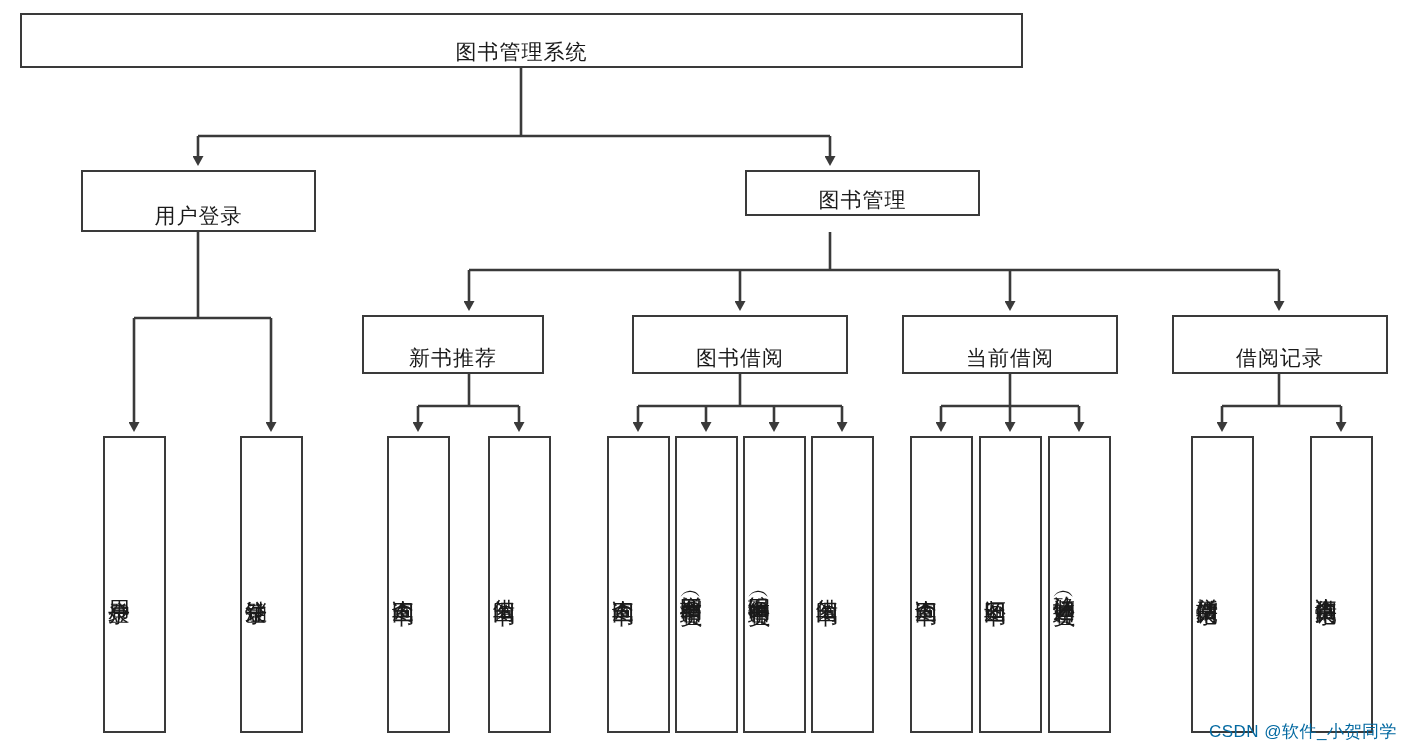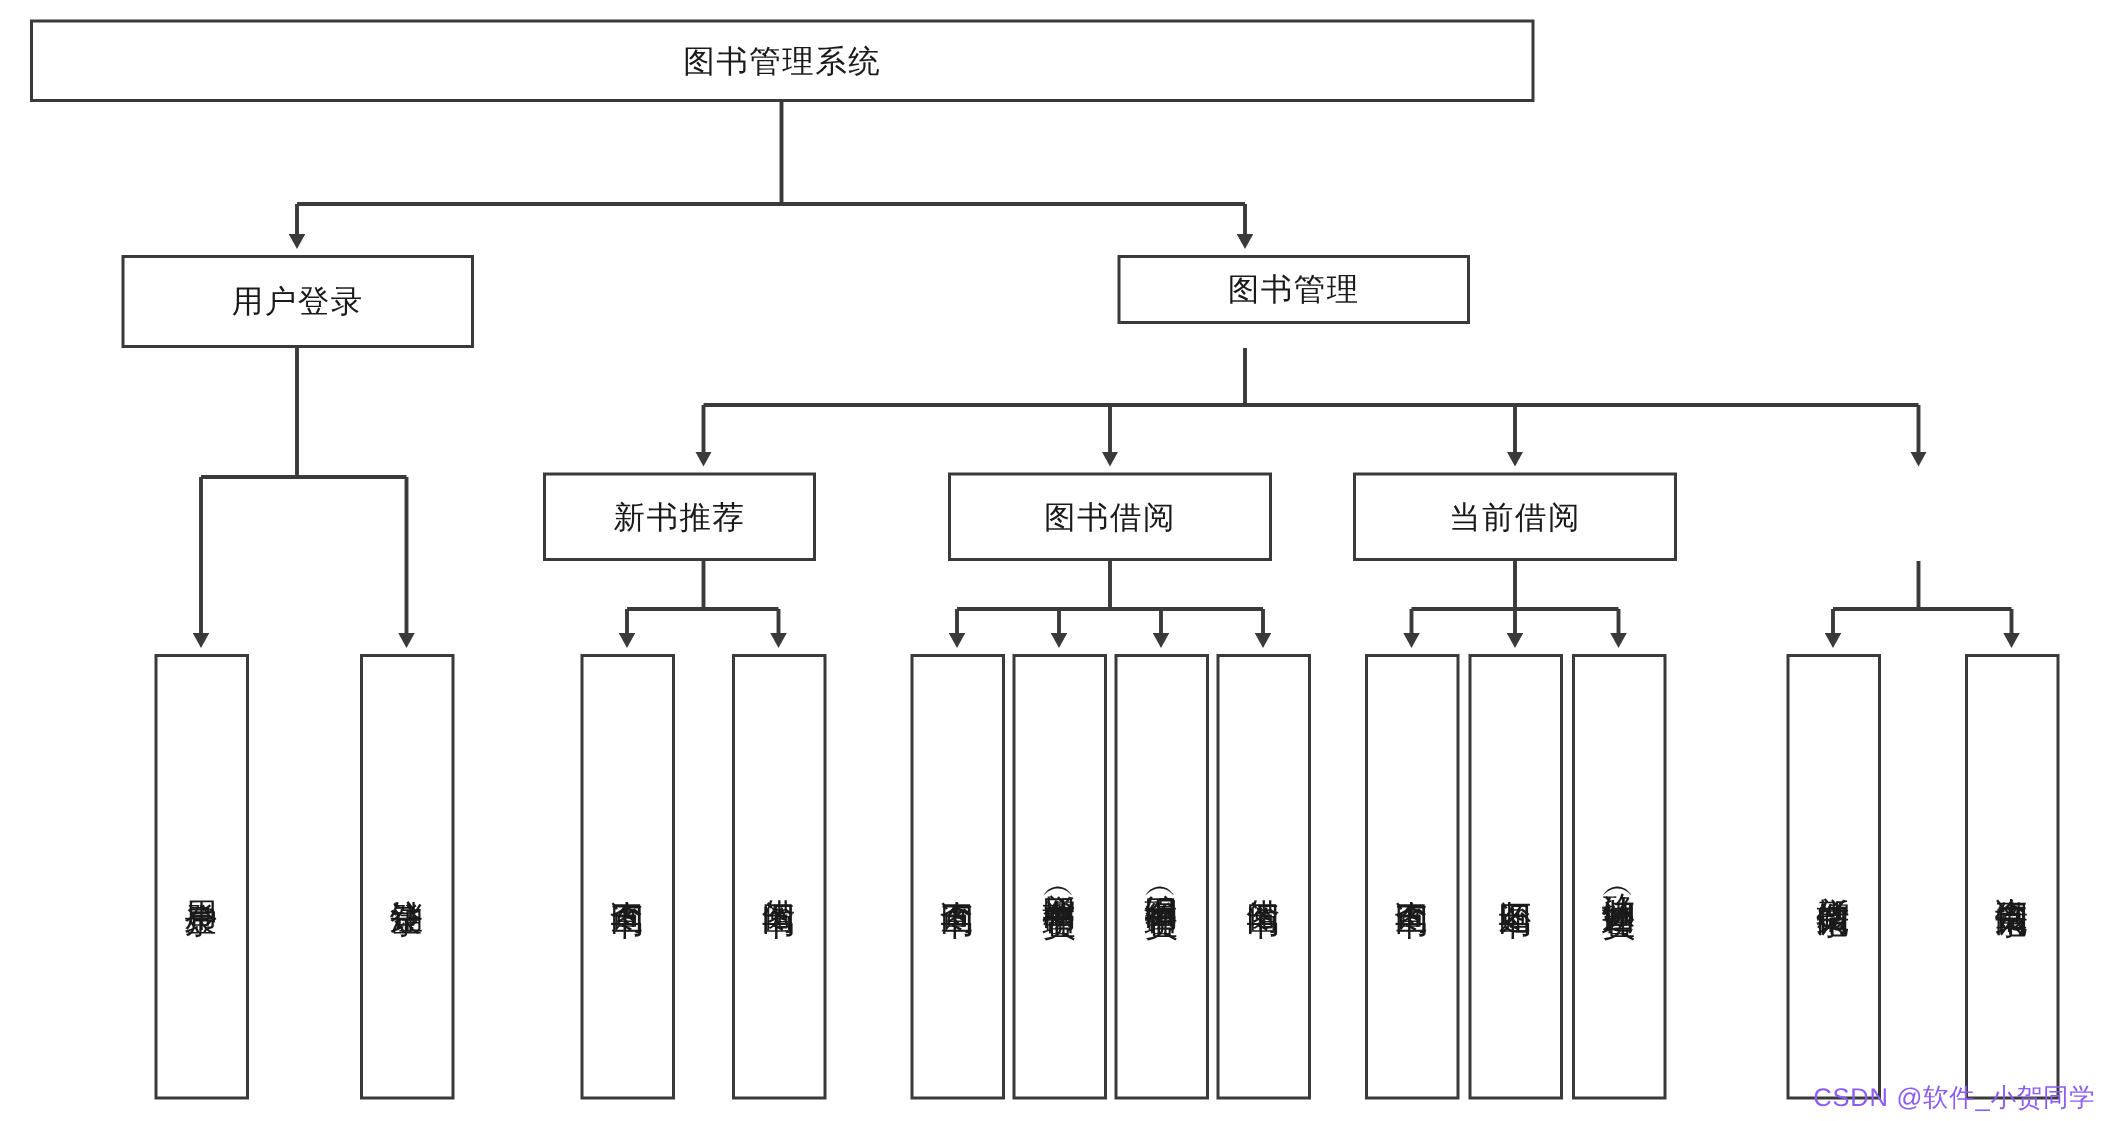--- a/index.html
+++ b/index.html
@@ -23,23 +23,24 @@
     top: 0;
     width: 1405px;
     height: 747px;
   }
   .node {
     position: absolute;
     box-sizing: border-box;
     background: #ffffff;
     border: 2px solid #3a3a3a;
     display: flex;
-    align-items: center;
+    align-items: flex-end;
     justify-content: center;
     color: #1a1a1a;
+    font-family: Liberation Mono, monospace;
   }
   .node-h {
     font-size: 21px;
     letter-spacing: 1px;
     white-space: nowrap;
   }
   .node-v {
     writing-mode: vertical-rl;
     text-orientation: upright;
     font-size: 22px;
@@ -50,21 +51,21 @@
   }
   .node-v > span {
     writing-mode: vertical-rl;
     text-orientation: upright;
   }
   .watermark {
     position: absolute;
     right: 8px;
     bottom: 4px;
     font-size: 17px;
-    color: #8b5cf6;
+    color: #0369a1;
     white-space: nowrap;
     letter-spacing: 0.5px;
     pointer-events: none;
   }
 </style>
 </head>
 <body>
 
 <div id="stage">
 
@@ -131,20 +132,23 @@
 
   <div class="node node-h" style="left:362px; top:315px; width:182px; height:59px;">
     <span>新书推荐</span>
   </div>
   <div class="node node-h" style="left:902px; top:315px; width:216px; height:59px;">
     <span>当前借阅</span>
   </div>
   <div class="node node-h" style="left:632px; top:315px; width:216px; height:59px;">
     <span>图书借阅</span>
   </div>
+  <div class="node node-h" style="left:1172px; top:315px; width:216px; height:59px;">
+    <span>借阅记录</span>
+  </div>
 
   <div class="node node-v" style="left:103px; top:436px; width:63px; height:297px;">
     <span>用户登录</span>
   </div>
   <div class="node node-v" style="left:240px; top:436px; width:63px; height:297px;">
     <span>注销登录</span>
   </div>
 
   <div class="node node-v" style="left:387px; top:436px; width:63px; height:297px;">
     <span>查询图书</span>

